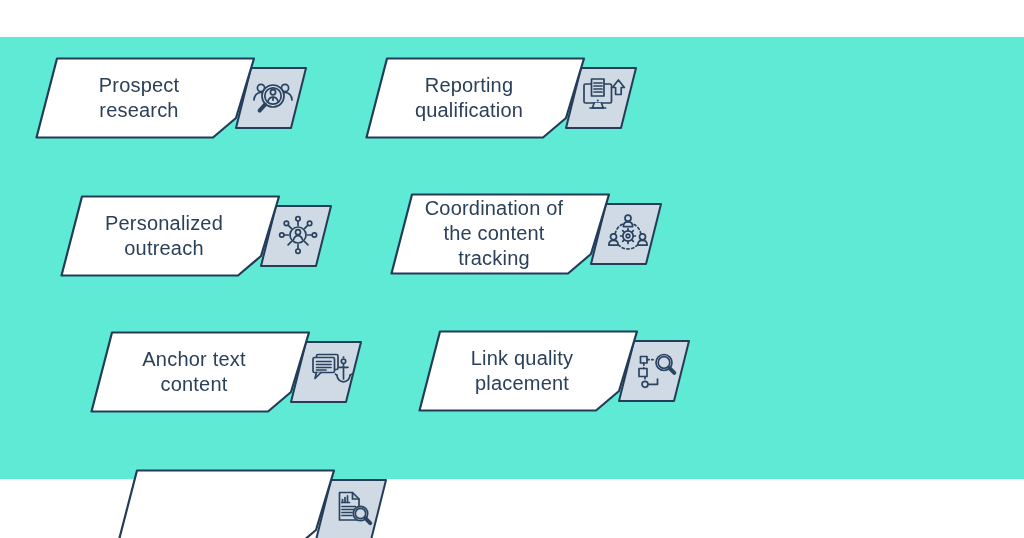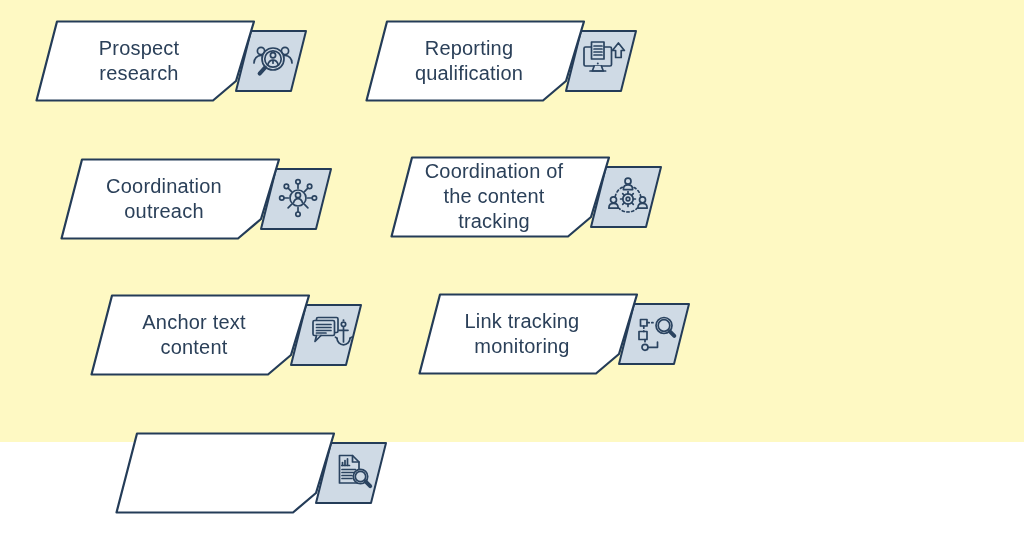--- a/index.html
+++ b/index.html
@@ -1,21 +1,21 @@
 <!DOCTYPE html>
 <html><head>
 <meta charset="utf-8">
 <style>
   html,body{margin:0;padding:0;}
   body{
     width:1024px;height:538px;overflow:hidden;
     background:#ffffff;
     font-family:"Liberation Sans","DejaVu Sans",sans-serif;
   }
-  .canvas{position:relative;width:1024px;height:442px;background:#fef9c3;}
+  .canvas{position:relative;width:1024px;height:442px;background:#5eead4;margin-top:37px;}
   .card{position:absolute;width:280px;height:84px;}
   .card svg.shape{position:absolute;left:0;top:0;overflow:visible;}
   .chip{fill:#cfdae5;stroke:#243c58;stroke-width:2;stroke-linejoin:round;}
   .banner{fill:#ffffff;stroke:#243c58;stroke-width:2.2;stroke-linejoin:round;}
   .ic{fill:none;stroke:#2a4360;stroke-width:1.7;stroke-linecap:round;stroke-linejoin:round;}
   .ic .fillc{fill:#cfdae5;}
   .ic .thick{stroke-width:4;}
   .ic .dot{fill:#2a4360;stroke:none;}
   .ic .dash{stroke-dasharray:2.2 2.6;}
   .label{
@@ -92,21 +92,21 @@
         <line x1="28.7" y1="28.7" x2="31.9" y2="31.9"></line>
         <line x1="22" y1="31.7" x2="22" y2="35.8"></line>
           <circle cx="22" cy="38.2" r="2.2"></circle>
         <line x1="15.3" y1="28.7" x2="12.1" y2="31.9"></line>
         <line x1="12.3" y1="22" x2="8.2" y2="22"></line>
           <circle cx="5.8" cy="22" r="2.2"></circle>
         <line x1="15.3" y1="15.3" x2="12.1" y2="12.1"></line>
           <circle cx="10.4" cy="10.4" r="2.2"></circle>
       </g>
     </svg>
-    <div class="label">Coordination outreach</div>
+    <div class="label">Personalized outreach</div>
   </div>
 
   <div class="card c4">
     <svg class="shape" width="280" height="84" viewBox="0 0 280 84">
       <polygon class="chip" points="216,11 271,11 256,71 201,71"></polygon>
       <path class="banner" d="M22 1.5 L219 1.5 L201 61 L178 80.5 L1.5 80.5 Z"></path>
       <g class="ic" transform="translate(216,18)">
         <circle class="dash" cx="22" cy="25" r="13"></circle>
         <circle class="fillc" cx="22" cy="25" r="5.2"></circle>
         <circle cx="22" cy="25" r="1.8"></circle>
@@ -162,21 +162,21 @@
         <line class="dash" x1="9.8" y1="15" x2="9.8" y2="20.5"></line>
         <line class="dash" x1="13" y1="11.7" x2="19" y2="11.7"></line>
         <line class="dash" x1="11" y1="28.5" x2="11" y2="33.3"></line>
         <circle cx="11" cy="36.3" r="3"></circle>
         <path d="M14 36.3h9.5v-5.2"></path>
         <circle class="fillc" cx="30" cy="14.5" r="8"></circle>
         <circle cx="30" cy="14.5" r="5.8"></circle>
         <line class="thick" x1="35.8" y1="20.3" x2="40.3" y2="24.8"></line>
       </g>
     </svg>
-    <div class="label">Link tracking monitoring</div>
+    <div class="label">Link quality placement</div>
   </div>
 
   <div class="card c7">
     <svg class="shape" width="280" height="84" viewBox="0 0 280 84">
       <polygon class="chip" points="216,11 271,11 256,71 201,71"></polygon>
       <path class="banner" d="M22 1.5 L219 1.5 L201 61 L178 80.5 L1.5 80.5 Z"></path>
       <g class="ic" transform="translate(216,18)">
         <path class="fillc" d="M8.5 5.5 H21.5 L28 12 V33 H8.5 Z"></path>
         <path d="M21.5 5.5 V12 H28"></path>
         <line x1="11.5" y1="15.3" x2="11.5" y2="12.5"></line>

